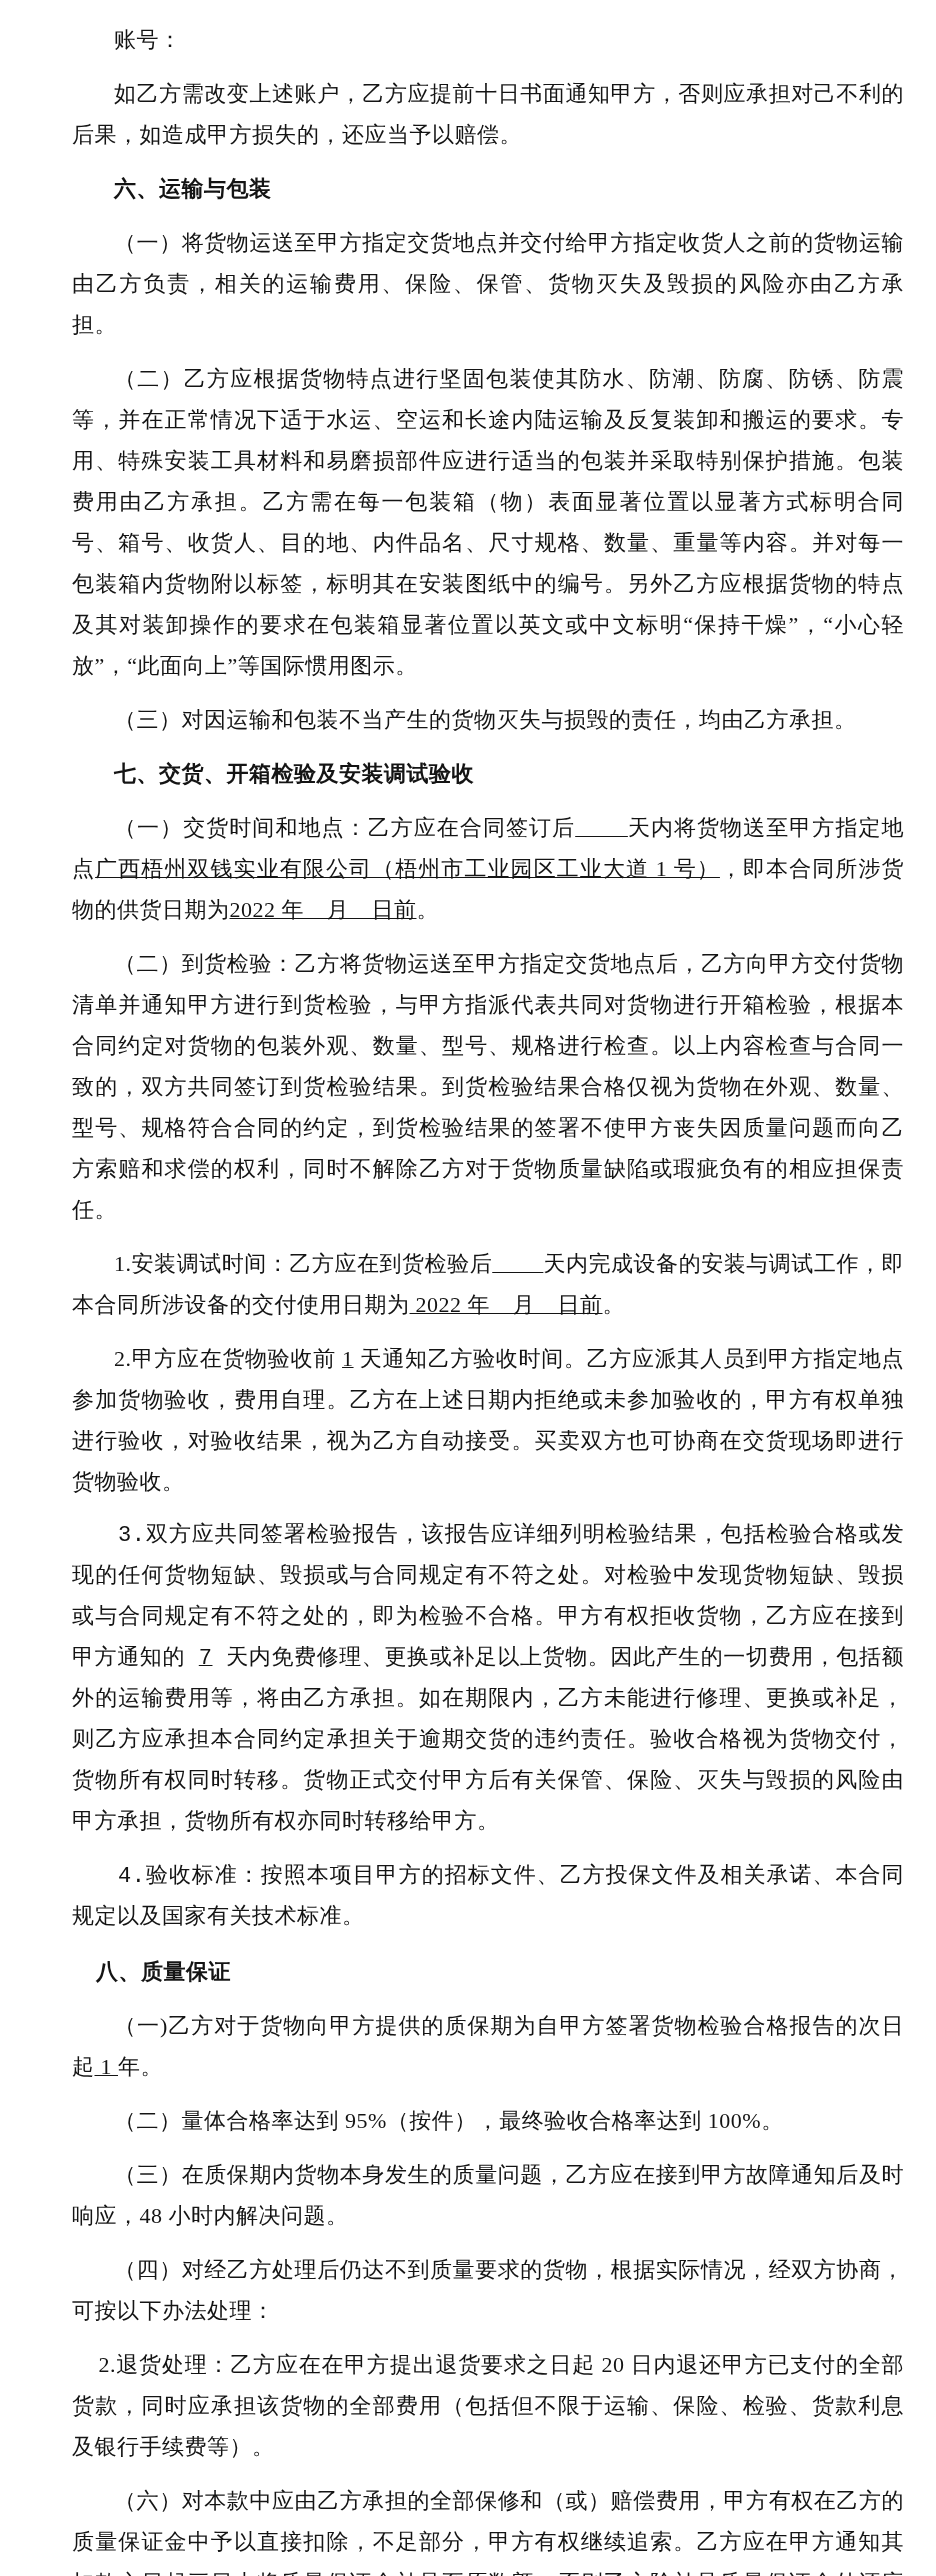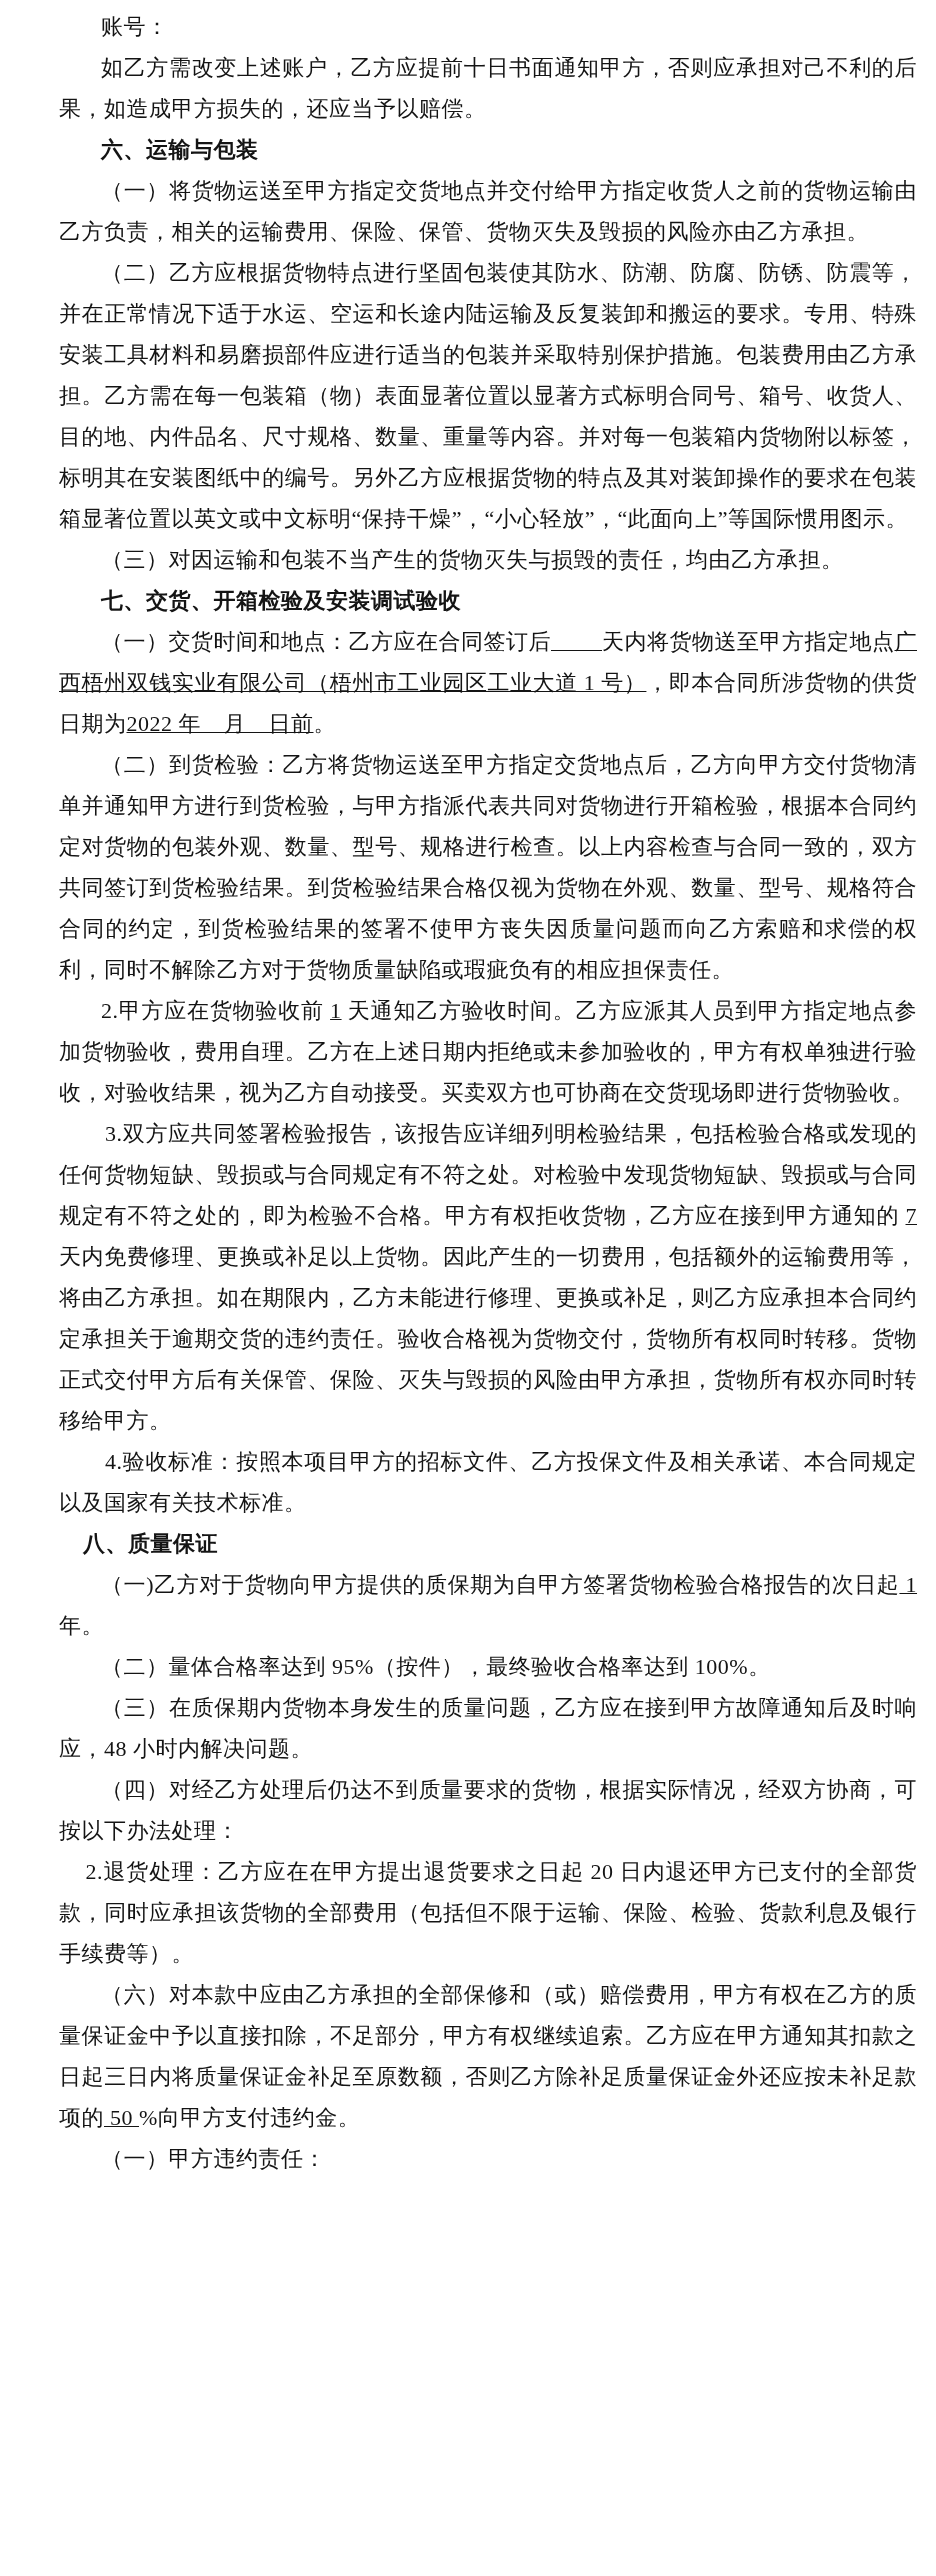--- a/index.html
+++ b/index.html
@@ -15,29 +15,29 @@
     background: #ffffff;
     box-sizing: border-box;
     padding: 5.5px 20px 55px 59px;
     color: #141414;
     font-family: "Liberation Serif", "DejaVu Serif", serif;
     font-size: 22px;
     line-height: 41px;
     letter-spacing: 0.5px;
   }
   .doc-page p {
-    margin: 0;
+    margin: 13px;
     text-align: justify;
   }
   
   .s-body    { text-indent: 42px; }
   .s-heading { text-indent: 42px; font-weight: bold; }
   
   .s-body2      { margin-left: 17.4px; text-indent: 42px; }
-  .s-body2-wide { margin-left: 17.4px; text-indent: 46px; }
+  .s-body2-wide { margin-left: 17.4px; text-indent: 46px; font-family: Liberation Mono, monospace; }
   .s-heading2   { margin-left: 17.4px; text-indent: 24px; font-weight: bold; }
   .s-num2       { margin-left: 17.4px; text-indent: 26.5px; }
   .gap { margin-top: 12.8px; }
   .u {
     text-decoration: underline;
     text-decoration-thickness: 1.4px;
   }
 </style>
 </head>
 <body>
@@ -46,20 +46,21 @@
   <div>
       <p class="s-body"><span>账号：</span></p>
       <p class="s-body"><span>如乙方需改变上述账户，乙方应提前十日书面通知甲方，否则应承担对己不利的后果，如造成甲方损失的，还应当予以赔偿。</span></p>
       <p class="s-heading"><span>六、运输与包装</span></p>
       <p class="s-body"><span>（一）将货物运送至甲方指定交货地点并交付给甲方指定收货人之前的货物运输由乙方负责，相关的运输费用、保险、保管、货物灭失及毁损的风险亦由乙方承担。</span></p>
       <p class="s-body"><span>（二）乙方应根据货物特点进行坚固包装使其防水、防潮、防腐、防锈、防震等，并在正常情况下适于水运、空运和长途内陆运输及反复装卸和搬运的要求。专用、特殊安装工具材料和易磨损部件应进行适当的包装并采取特别保护措施。包装费用由乙方承担。乙方需在每一包装箱（物）表面显著位置以显著方式标明合同号、箱号、收货人、目的地、内件品名、尺寸规格、数量、重量等内容。并对每一包装箱内货物附以标签，标明其在安装图纸中的编号。另外乙方应根据货物的特点及其对装卸操作的要求在包装箱显著位置以英文或中文标明“保持干燥”，“小心轻放”，“此面向上”等国际惯用图示。</span></p>
       <p class="s-body"><span>（三）对因运输和包装不当产生的货物灭失与损毁的责任，均由乙方承担。</span></p>
       <p class="s-heading"><span>七、交货、开箱检验及安装调试验收</span></p>
       <p class="s-body"><span>（一）交货时间和地点：乙方应在合同签订后</span><span class="u">　　 </span><span>天内将货物送至甲方指定地点</span><span class="u">广西梧州双钱实业有限公司（梧州市工业园区工业大道 1 号）</span><span>，即本合同所涉货物的供货日期为</span><span class="u">2022 年　月　日前</span><span>。</span></p>
       <p class="s-body"><span>（二）到货检验：乙方将货物运送至甲方指定交货地点后，乙方向甲方交付货物清单并通知甲方进行到货检验，与甲方指派代表共同对货物进行开箱检验，根据本合同约定对货物的包装外观、数量、型号、规格进行检查。以上内容检查与合同一致的，双方共同签订到货检验结果。到货检验结果合格仅视为货物在外观、数量、型号、规格符合合同的约定，到货检验结果的签署不使甲方丧失因质量问题而向乙方索赔和求偿的权利，同时不解除乙方对于货物质量缺陷或瑕疵负有的相应担保责任。</span></p>
+      <p class="s-body"><span>1.安装调试时间：乙方应在到货检验后</span><span class="u">　　 </span><span>天内完成设备的安装与调试工作，即本合同所涉设备的交付使用日期为</span><span class="u"> 2022 年　月　日前</span><span>。</span></p>
       <p class="s-body"><span>2.甲方应在货物验收前 </span><span class="u">1</span><span> 天通知乙方验收时间。乙方应派其人员到甲方指定地点参加货物验收，费用自理。乙方在上述日期内拒绝或未参加验收的，甲方有权单独进行验收，对验收结果，视为乙方自动接受。买卖双方也可协商在交货现场即进行货物验收。</span></p>
       <p class="s-body2-wide gap"><span>3.双方应共同签署检验报告，该报告应详细列明检验结果，包括检验合格或发现的任何货物短缺、毁损或与合同规定有不符之处。对检验中发现货物短缺、毁损或与合同规定有不符之处的，即为检验不合格。甲方有权拒收货物，乙方应在接到甲方通知的 </span><span class="u">7</span><span> 天内免费修理、更换或补足以上货物。因此产生的一切费用，包括额外的运输费用等，将由乙方承担。如在期限内，乙方未能进行修理、更换或补足，则乙方应承担本合同约定承担关于逾期交货的违约责任。验收合格视为货物交付，货物所有权同时转移。货物正式交付甲方后有关保管、保险、灭失与毁损的风险由甲方承担，货物所有权亦同时转移给甲方。</span></p>
       <p class="s-body2-wide"><span>4.验收标准：按照本项目甲方的招标文件、乙方投保文件及相关承诺、本合同规定以及国家有关技术标准。</span></p>
       <p class="s-heading2"><span>八、质量保证</span></p>
       <p class="s-body2"><span>（一)乙方对于货物向甲方提供的质保期为自甲方签署货物检验合格报告的次日起</span><span class="u"> 1 </span><span>年。</span></p>
       <p class="s-body2"><span>（二）量体合格率达到 95%（按件），最终验收合格率达到 100%。</span></p>
       <p class="s-body2"><span>（三）在质保期内货物本身发生的质量问题，乙方应在接到甲方故障通知后及时响应，48 小时内解决问题。</span></p>
       <p class="s-body2"><span>（四）对经乙方处理后仍达不到质量要求的货物，根据实际情况，经双方协商，可按以下办法处理：</span></p>
       <p class="s-num2"><span>2.退货处理：乙方应在在甲方提出退货要求之日起 20 日内退还甲方已支付的全部货款，同时应承担该货物的全部费用（包括但不限于运输、保险、检验、货款利息及银行手续费等）。</span></p>
       <p class="s-body2"><span>（六）对本款中应由乙方承担的全部保修和（或）赔偿费用，甲方有权在乙方的质量保证金中予以直接扣除，不足部分，甲方有权继续追索。乙方应在甲方通知其扣款之日起三日内将质量保证金补足至原数额，否则乙方除补足质量保证金外还应按未补足款项的</span><span class="u"> 50 </span><span>%向甲方支付违约金。</span></p>

